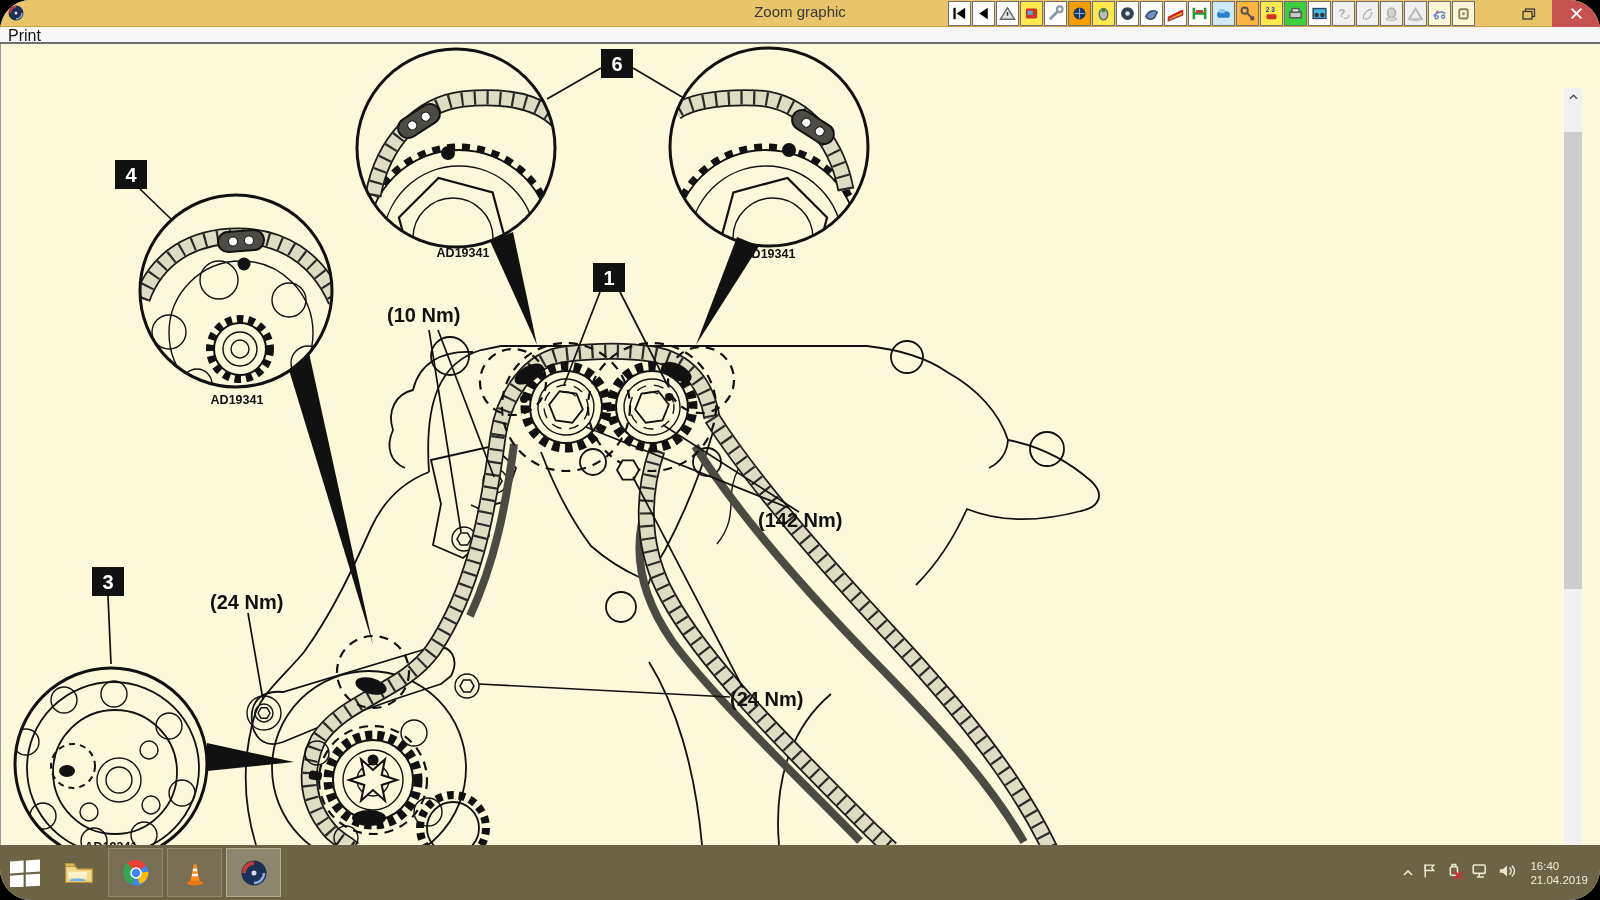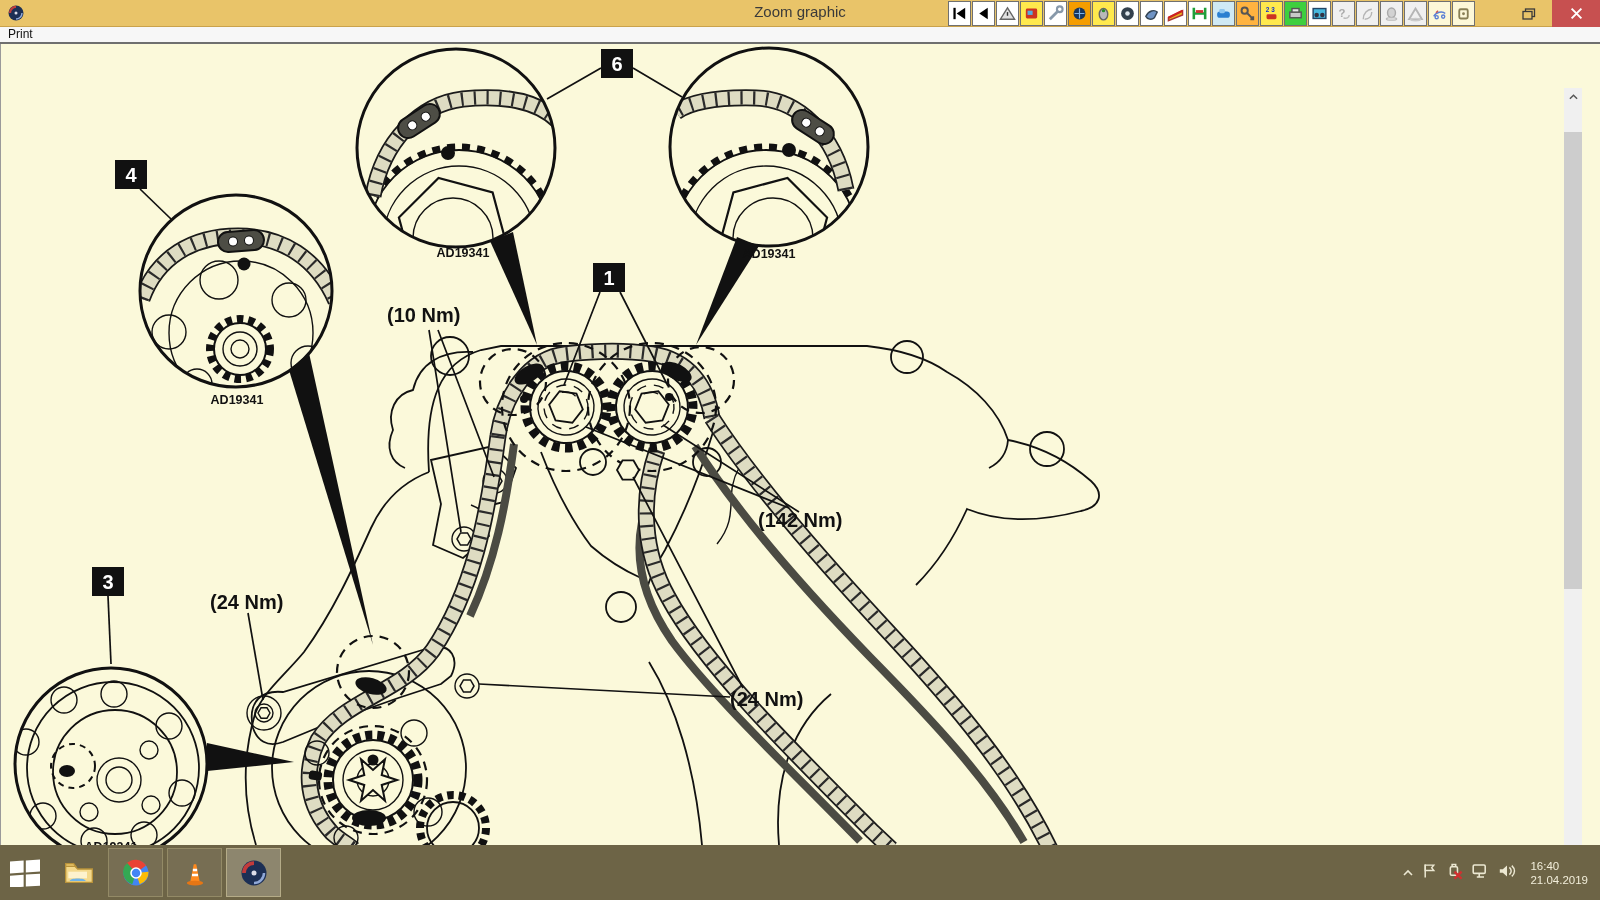--- a/index.html
+++ b/index.html
@@ -1,33 +1,33 @@
 <!DOCTYPE html>
 <html><head>
 <meta charset="utf-8">
 <style>
   html,body{margin:0;padding:0;background:#000;}
   *{box-sizing:border-box;}
   .screen{position:relative;width:1600px;height:900px;background:#fbf9da;overflow:hidden;
-          font-family:"Liberation Sans",sans-serif;}
+          font-family:"Liberation Sans",sans-serif;border-radius:31px;}
   
   .titlebar{position:absolute;left:0;top:0;width:1600px;height:27px;background:#e9c469;
             border-bottom:1px solid #caa24b;}
   .appicon{position:absolute;left:7px;top:4px;width:18px;height:18px;}
   .title{position:absolute;left:0;right:0;top:3px;text-align:center;font-size:15px;color:#3a3a3a;}
   .tb-icons{position:absolute;left:948px;top:1px;height:25px;display:flex;}
   .tbico{width:23px;height:25px;margin-right:1px;border:1px solid #707070;padding:0;
          display:flex;align-items:center;justify-content:center;background:#fff;cursor:pointer;}
   .tbico svg{width:17px;height:17px;display:block;}
   .wbtns{position:absolute;right:0;top:0;height:27px;display:flex;}
   .btn-restore{width:46px;height:27px;background:transparent;border:0;display:flex;align-items:center;justify-content:center;cursor:pointer;}
   .btn-close{width:48px;height:27px;background:#c75050;border:0;display:flex;align-items:center;justify-content:center;cursor:pointer;}
   
   .menubar{position:absolute;left:0;top:27px;width:1600px;height:15px;background:#f7f7f7;}
-  .menu-item{position:absolute;left:8px;top:0px;font-size:12px;color:#111;cursor:pointer;}
+  .menu-item{position:absolute;left:8px;top:0px;font-size:16px;color:#111;cursor:pointer;}
   .menusep{position:absolute;left:0;top:42px;width:1600px;height:2px;background:#6f6f6f;}
   
   .content{position:absolute;left:0;top:44px;width:1582px;height:801px;background:#fbf9da;
            border-left:1px solid #9a9a9a;}
   .diagram{position:absolute;left:0;top:0;}
   
   .vscroll{position:absolute;right:0;top:44px;width:18px;height:801px;background:#f0f0f0;}
   .vs-btn{position:absolute;left:0;width:18px;height:17px;display:flex;align-items:center;justify-content:center;color:#606060;font-size:9px;cursor:pointer;}
   .vs-up{top:0;} .vs-down{bottom:0;}
   .vs-thumb{position:absolute;left:0;top:44px;width:18px;height:457px;background:#cdcdcd;cursor:pointer;}

